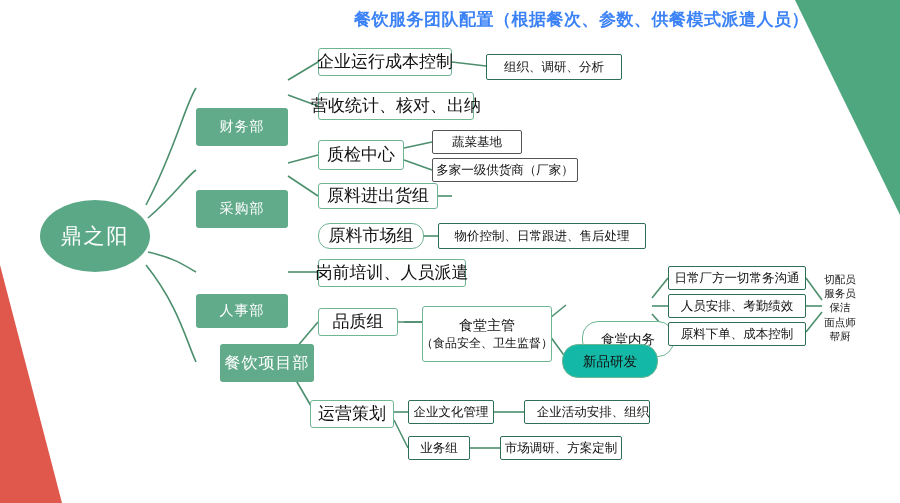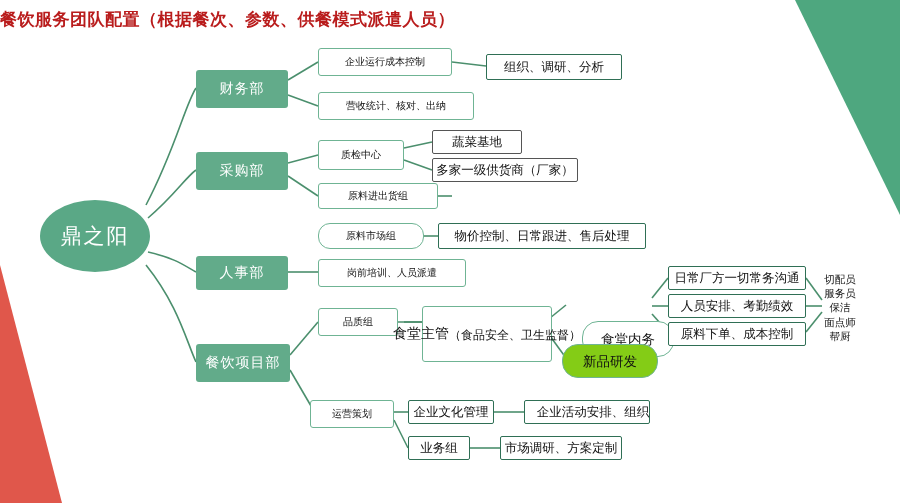--- a/index.html
+++ b/index.html
@@ -32,55 +32,57 @@
     line-height: 1.25;
     color: #1a1a1a;
     white-space: nowrap;
   }
   
   .title {
     position: absolute;
     left: 0;
     top: 8px;
     width: 809px;
-    text-align: left;
-    color: #b91c1c;
+    text-align: right;
+    color: #3b82f6;
     font-size: 17px;
     font-weight: bold;
     letter-spacing: 0.5px;
   }
   
   .root-ellipse {
     background: #5aa886;
     border-radius: 50%;
     color: #ffffff;
     font-size: 21px;
     letter-spacing: 2px;
   }
   
   .dept {
     background: #62ab8a;
     color: #ffffff;
     border-radius: 3px;
     font-size: 14px;
     letter-spacing: 1px;
+    margin-top: 38px;
   }
   .dept-tall {
     background: #62ab8a;
     color: #ffffff;
     border-radius: 3px;
-    font-size: 14px;
+    font-size: 16px;
     letter-spacing: 1px;
+    margin-left: 24px;
   }
   
   .lgreen {
     background: #ffffff;
     border: 1.4px solid #6fb494;
     border-radius: 3px;
-    font-size: 10px;
+    font-size: 17px;
     color: #111;
     text-align: center;
   }
   
   .outline {
     background: #ffffff;
     border: 1.2px solid #2f6f55;
     border-radius: 2px;
     font-size: 12.5px;
     color: #111;
@@ -94,32 +96,32 @@
   }
   
   .pill {
     background: #ffffff;
     border: 1.4px solid #6fb494;
     border-radius: 16px;
     font-size: 13.5px;
     color: #111;
   }
   .pill-green {
-    background: #84cc16;
+    background: #14b8a6;
     border: 1.4px solid #6fb494;
     border-radius: 16px;
     font-size: 13.5px;
     color: #111;
   }
   .supervisor {
     background: #ffffff;
     border: 1.4px solid #6fb494;
     border-radius: 3px;
     font-size: 14px;
-    flex-direction: row;
+    flex-direction: column;
     color: #111;
   }
   .supervisor .sub {
     font-size: 12px;
     margin-top: 2px;
   }
   .stack-text {
     position: absolute;
     font-size: 10.5px;
     line-height: 1.35;

